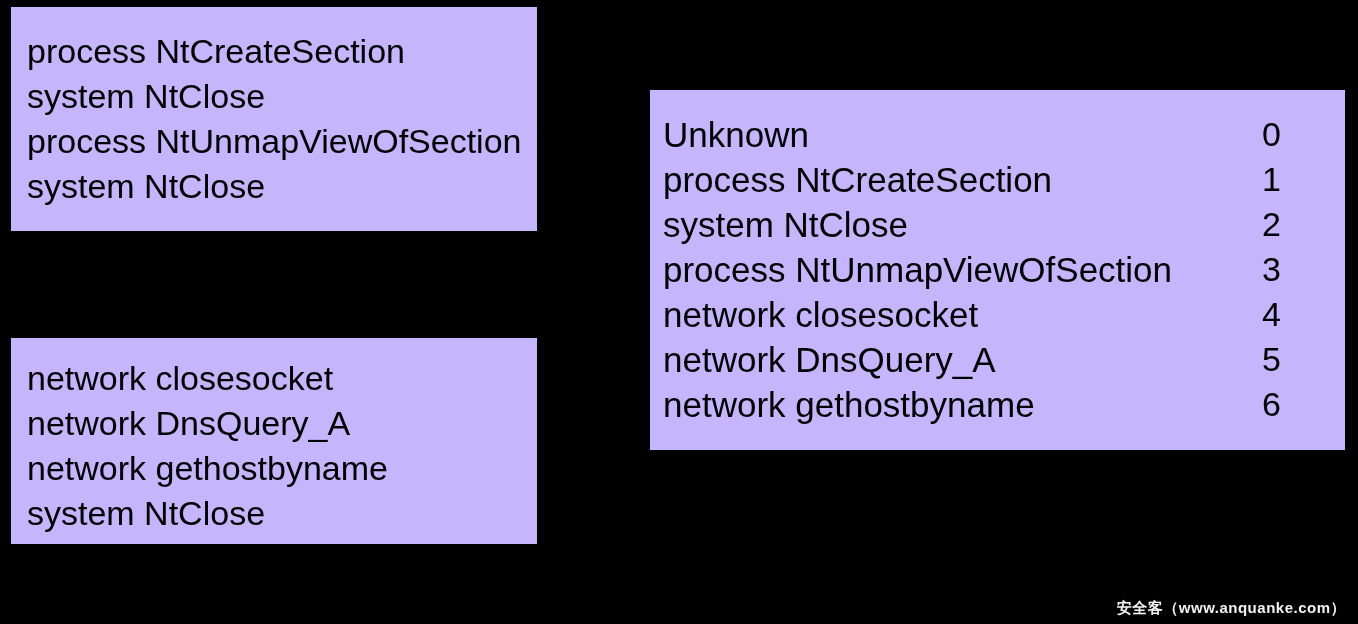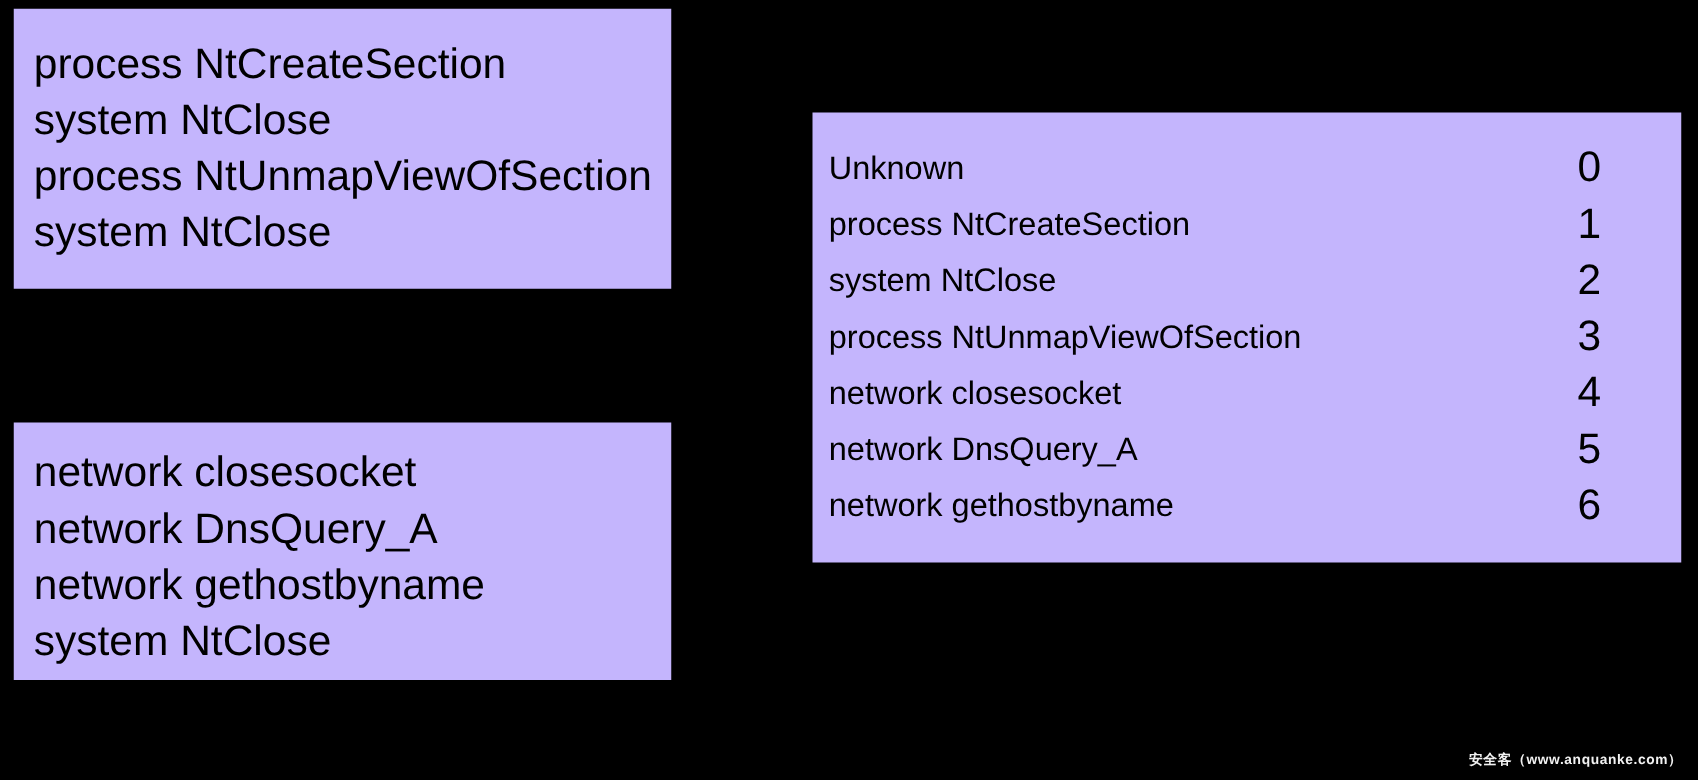--- a/index.html
+++ b/index.html
@@ -62,21 +62,21 @@
   }
 
   .map-row {
     display: flex;
     align-items: baseline;
     height: 45px;
   }
 
   .map-label {
     color: #000000;
-    font-size: 26px;
+    font-size: 35px;
     line-height: 45px;
     white-space: nowrap;
     padding-left: 13px;
     flex: 0 0 auto;
   }
 
   .map-index {
     color: #000000;
     font-size: 34px;
     line-height: 45px;
@@ -89,21 +89,21 @@
   .map-row {
     position: relative;
   }
 
   
   #watermark {
     position: absolute;
     right: 12px;
     bottom: 6px;
     color: #f2f2f2;
-    font-size: 11px;
+    font-size: 15px;
     line-height: 20px;
     letter-spacing: 0.5px;
     white-space: nowrap;
     font-weight: 700;
   }
 </style>
 </head>
 <body>
 
 <div class="panel" id="seq-box-1">

